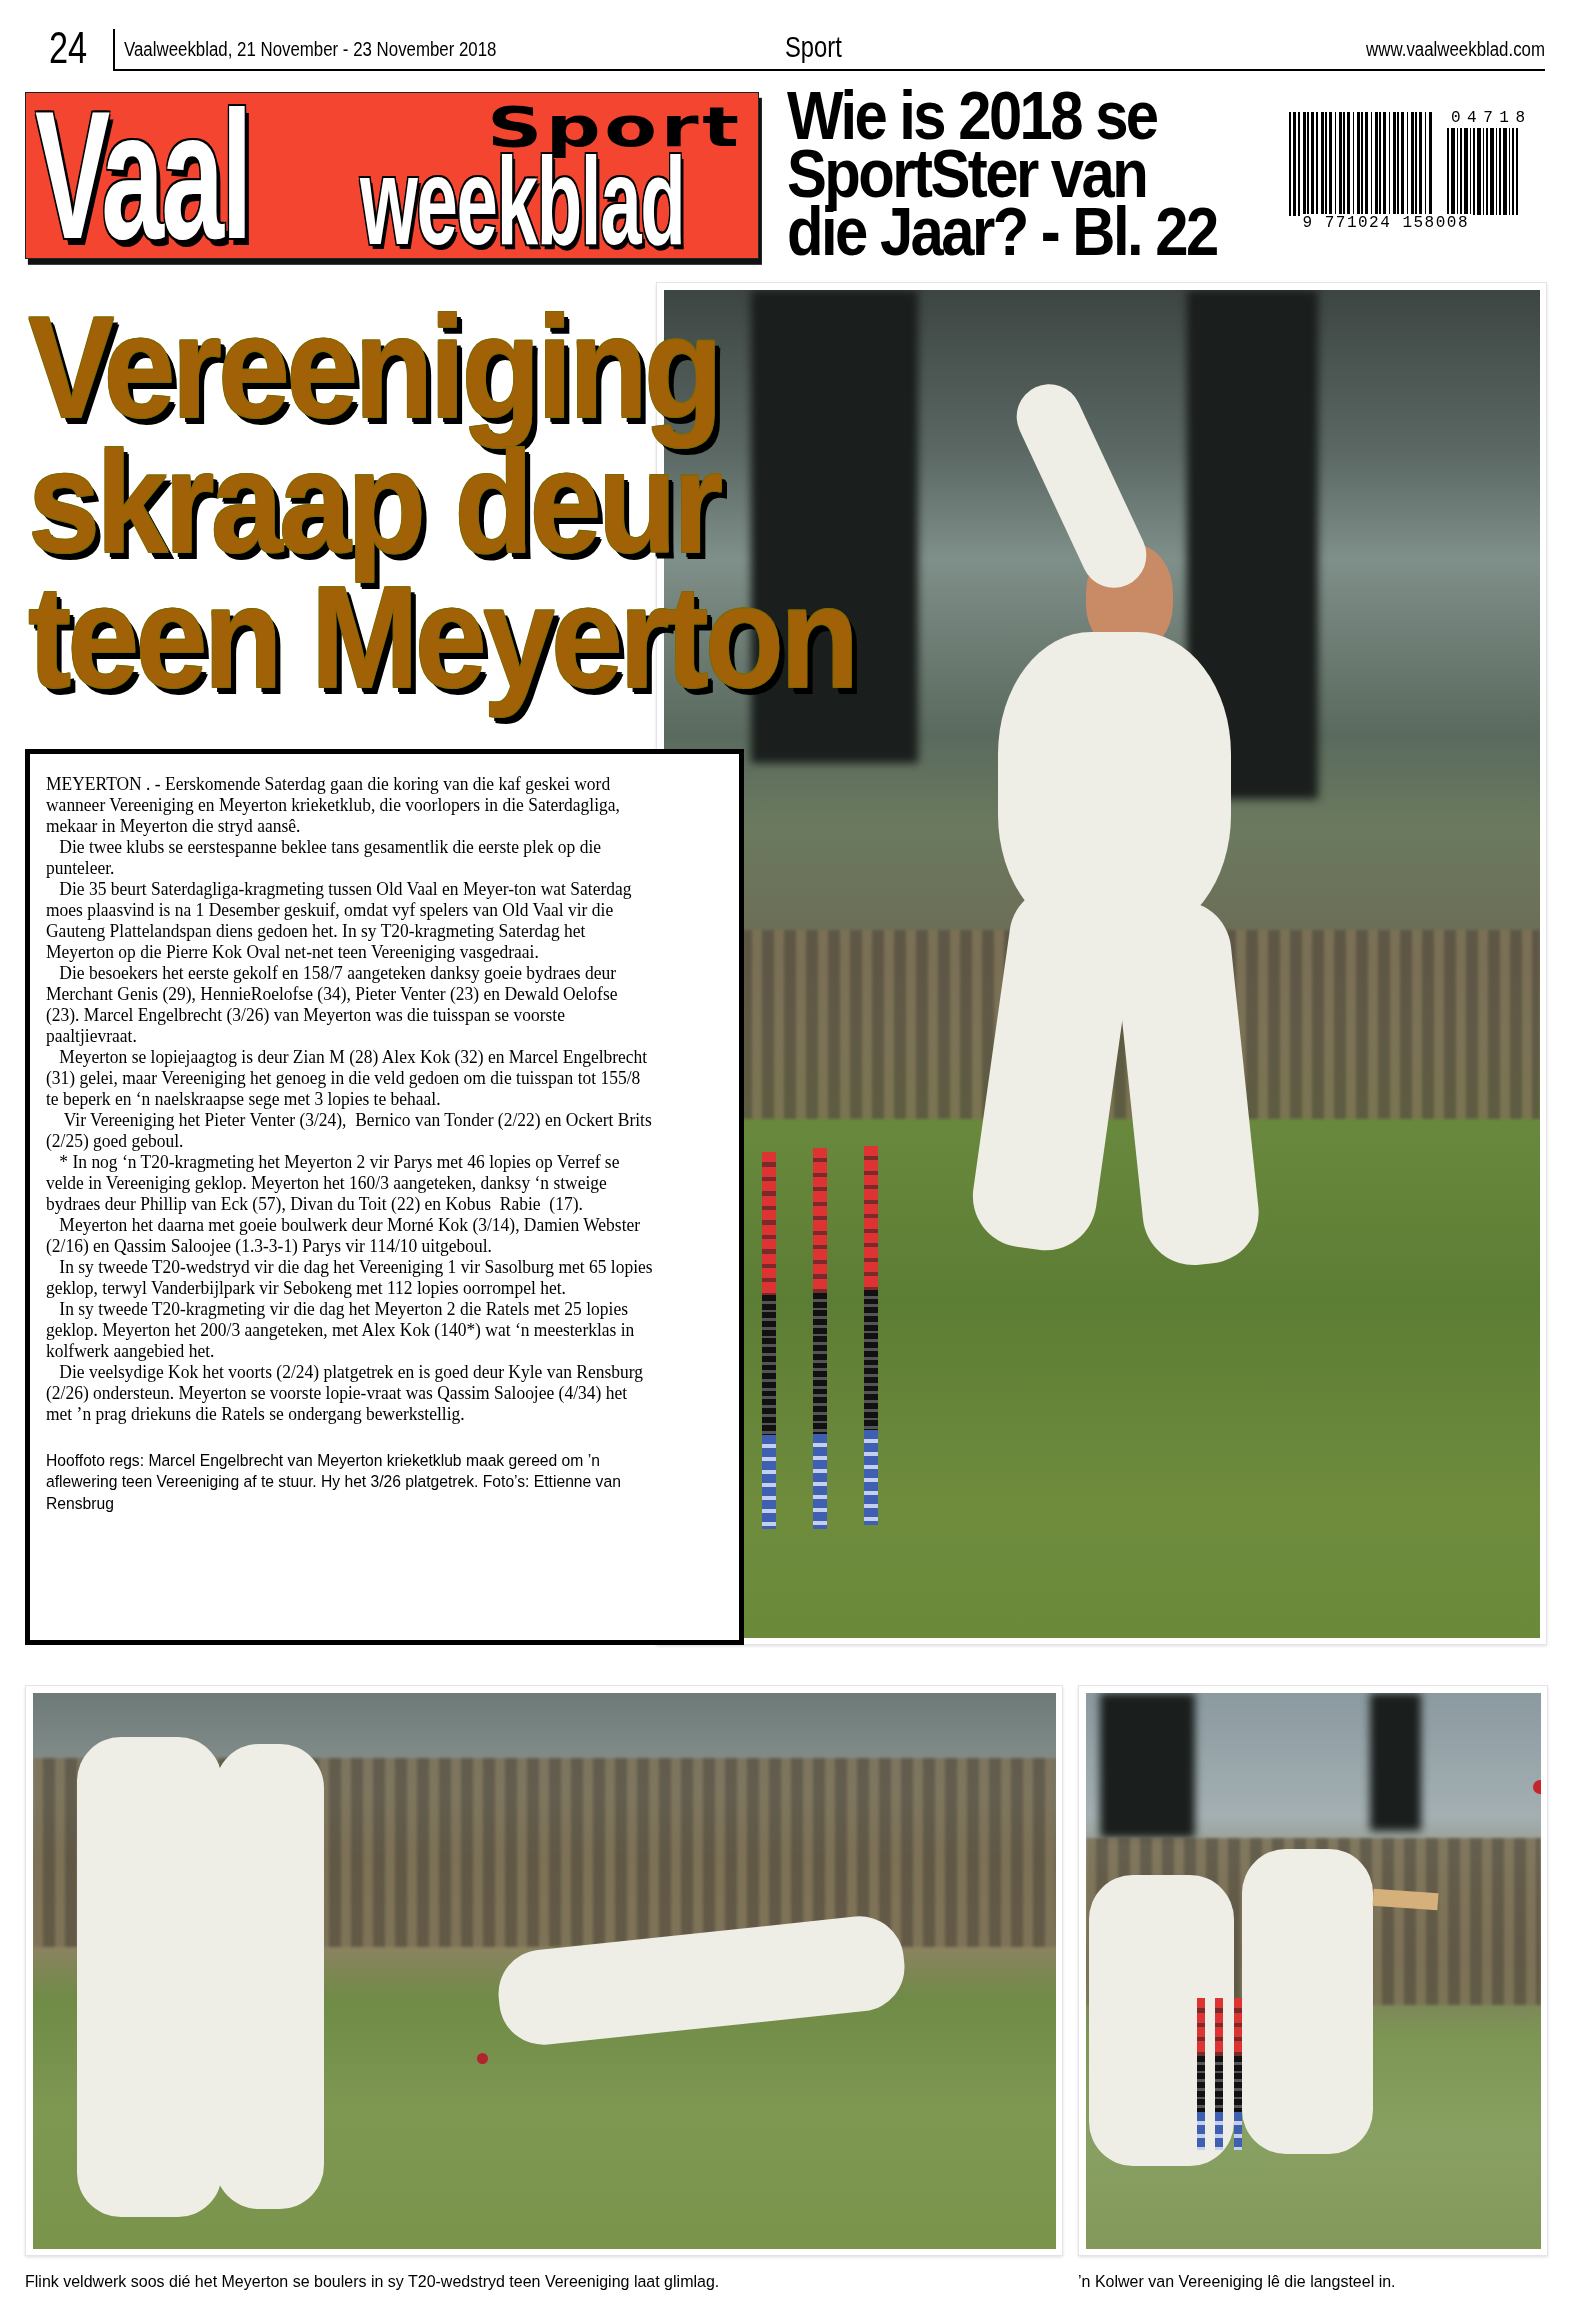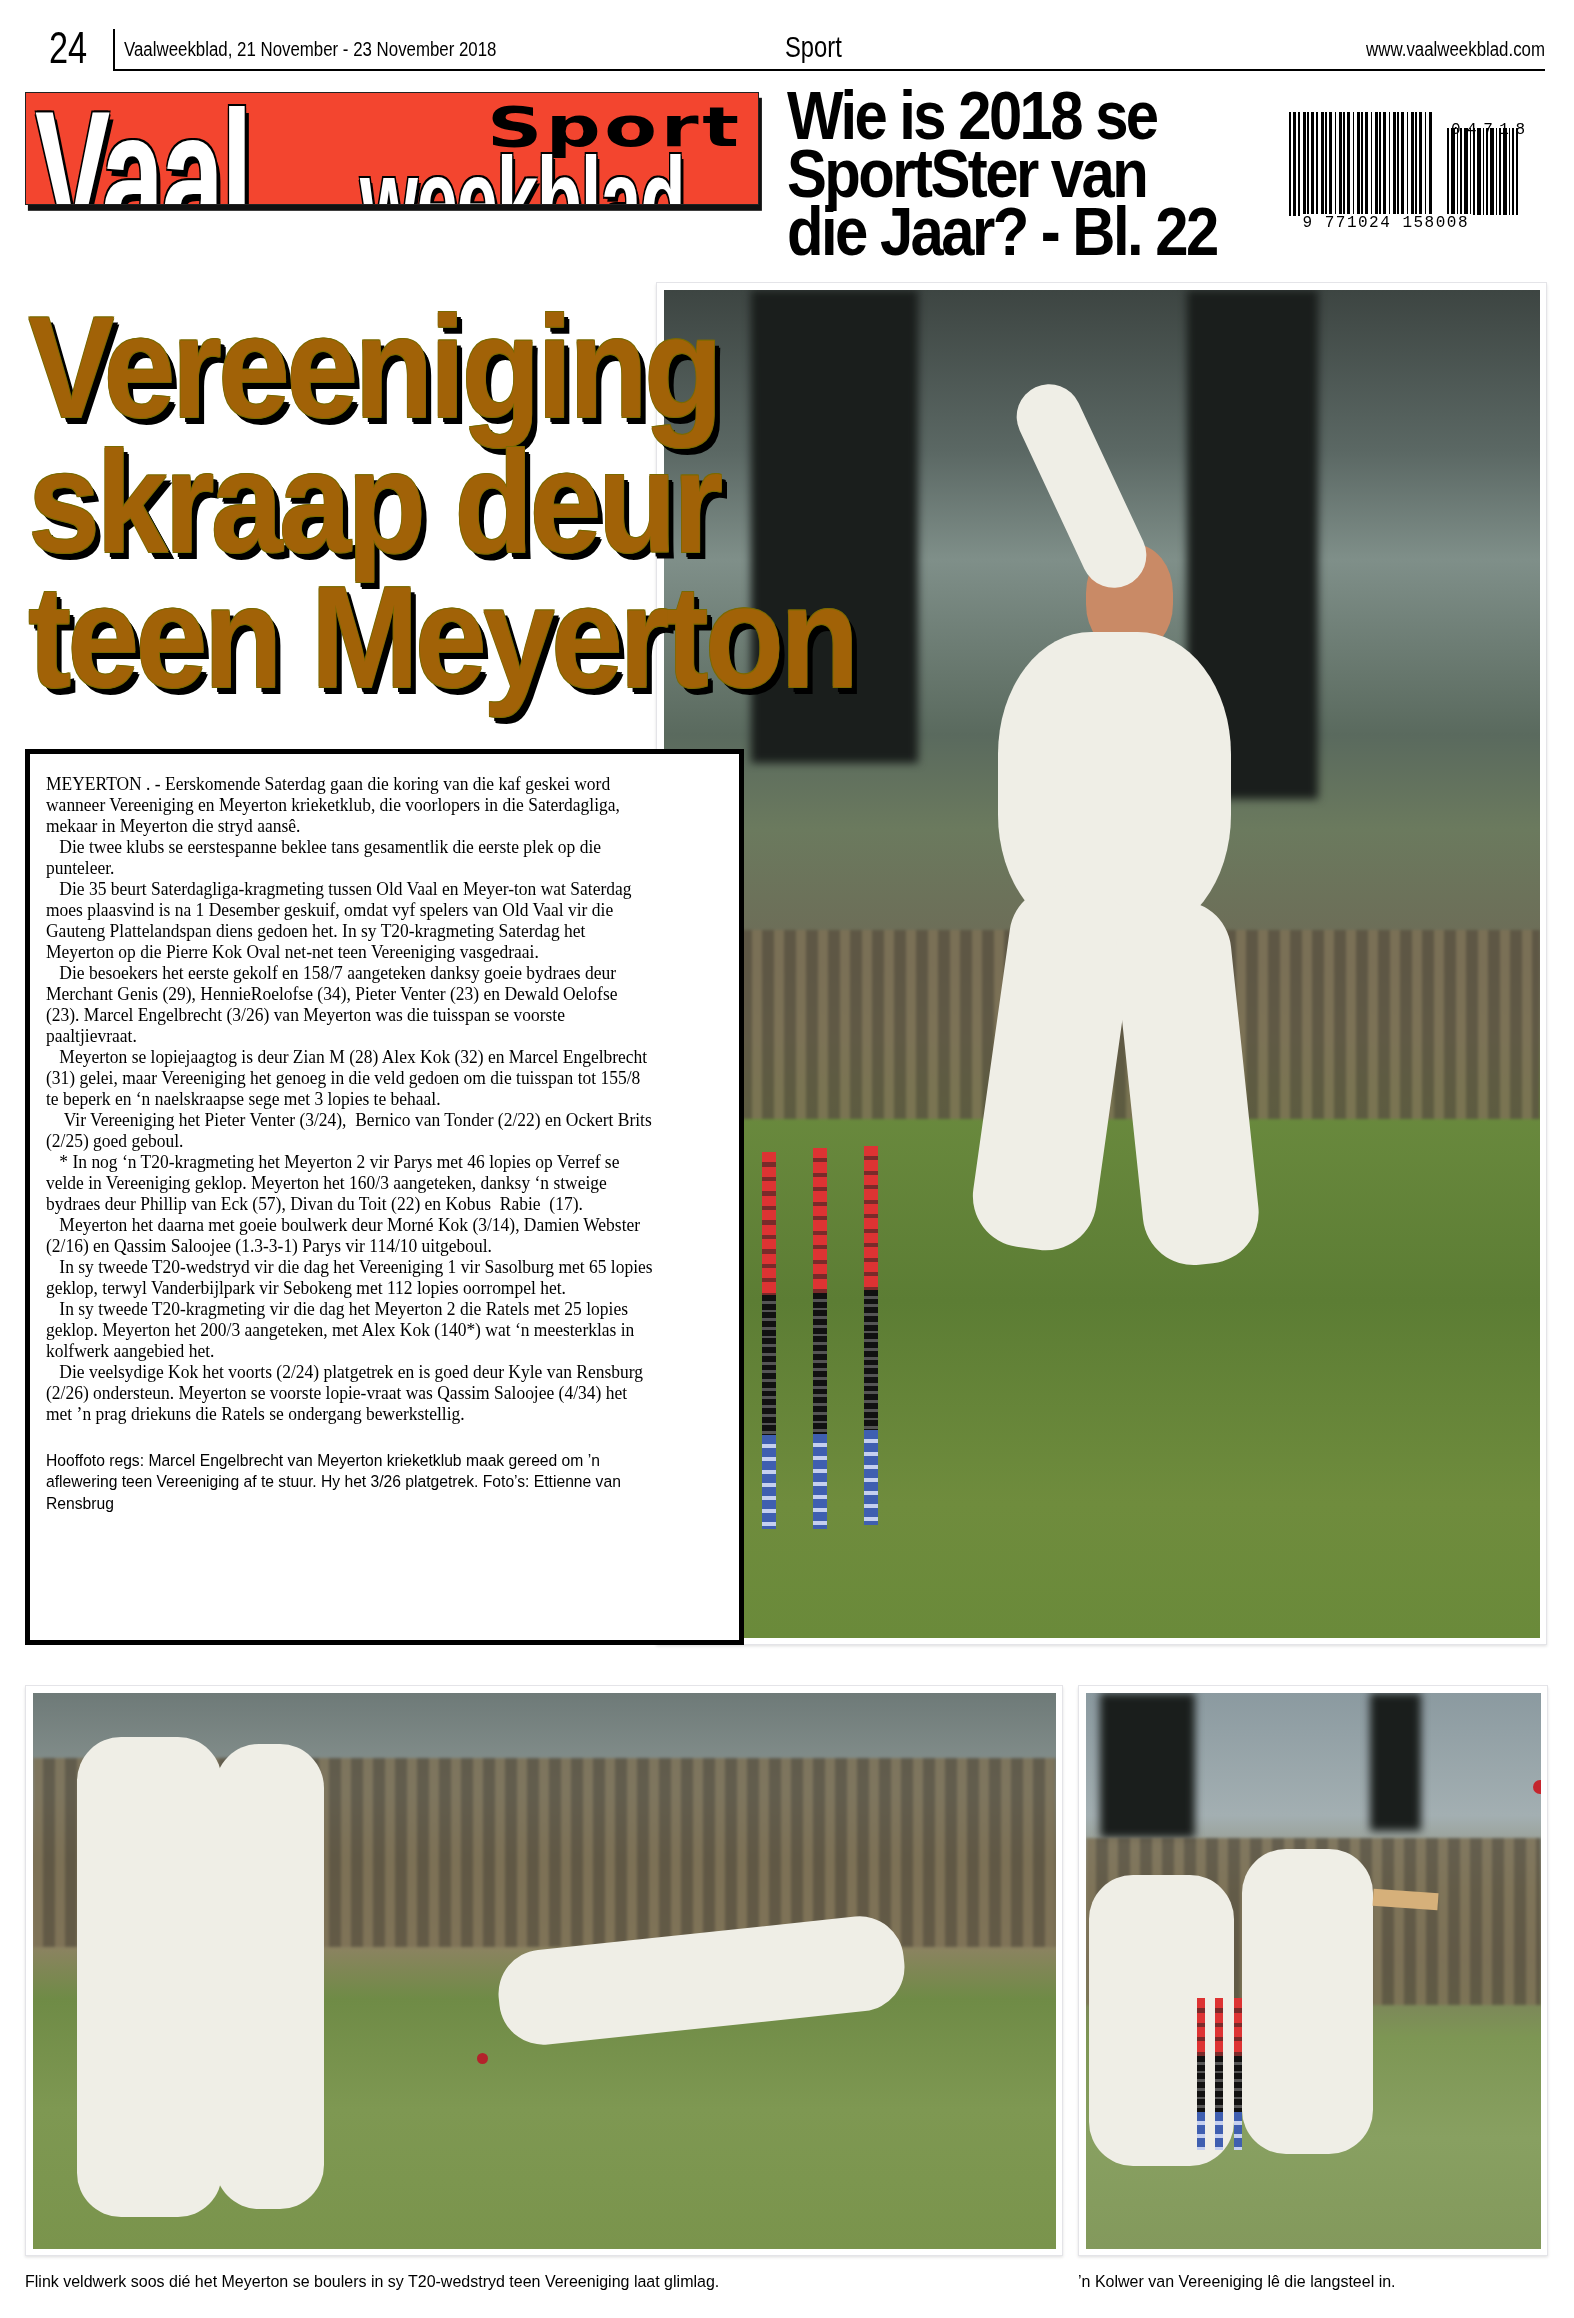--- a/index.html
+++ b/index.html
@@ -8,41 +8,41 @@
 
   
   .pg-num { position: absolute; left: 49px; top: 26px; font-family: "Liberation Sans", sans-serif; font-size: 44px; line-height: 44px; transform: scaleX(0.78); transform-origin: left top; }
   .hdr-vline { position: absolute; left: 113px; top: 29px; width: 1.5px; height: 41px; background: #000; }
   .hdr-rule { position: absolute; left: 113px; top: 69px; width: 1432px; height: 2.2px; background: #000; }
   .hdr-date { position: absolute; left: 124px; top: 38px; font-size: 19.6px; transform: scaleX(0.86); transform-origin: left top; white-space: nowrap; }
   .hdr-section { position: absolute; left: 785px; top: 30.5px; font-size: 29px; transform: scaleX(0.82); transform-origin: left top; }
   .hdr-url { position: absolute; right: 29px; top: 38px; font-size: 19.6px; transform: scaleX(0.86); transform-origin: right top; white-space: nowrap; }
 
   
-  .logo { position: absolute; left: 25.4px; top: 92px; width: 734px; height: 113px; background: #f3452f; border: 1.5px solid #222; box-shadow: 2.9px 5.8px 0 #111; overflow: hidden; }
+  .logo { position: absolute; left: 25.4px; top: 92px; width: 734px; height: 167px; background: #f3452f; border: 1.5px solid #222; box-shadow: 2.9px 5.8px 0 #111; overflow: hidden; }
   .logo-vaal { position: absolute; left: 8.7px; top: 1.5px; font-family: "Liberation Sans", sans-serif; font-weight: 900; font-size: 182px; line-height: 160px; color: #fff; letter-spacing: -4.4px;
     transform: scaleX(0.62); transform-origin: left top;
     text-shadow: -2.2px -2.2px 0 #000, 2.2px -2.2px 0 #000, -2.2px 2.2px 0 #000, 2.2px 2.2px 0 #000, 6.5px 6.5px 0 #000; }
   .logo-sport { position: absolute; right: 16px; top: 8.7px; font-family: "DejaVu Sans", sans-serif; font-weight: 900; font-size: 63px; line-height: 58px; color: #000; letter-spacing: 2.9px; transform: scaleX(1.22) scaleY(0.88); transform-origin: right top; }
   .logo-weekblad { position: absolute; left: 334px; top: 57px; font-family: "Liberation Sans", sans-serif; font-weight: 900; font-size: 124px; line-height: 102px; color: #fff; letter-spacing: -2.2px;
     transform: scaleX(0.6); transform-origin: left top;
     text-shadow: -2.2px -2.2px 0 #000, 2.2px -2.2px 0 #000, -2.2px 2.2px 0 #000, 2.2px 2.2px 0 #000, 5.1px 5.1px 0 #000; }
 
   
   .teaser { position: absolute; left: 787px; top: 86px; width: 451px; font-family: "Liberation Sans", sans-serif; font-weight: bold; font-size: 68px; line-height: 58px; letter-spacing: -2.9px; }
   .teaser div { white-space: nowrap; transform: scaleX(0.88); transform-origin: left top; }
 
   
   .barcode { position: absolute; left: 1269px; top: 105px; width: 269px; height: 124px; }
   .bc-main { position: absolute; left: 19.6px; top: 7.3px; width: 143px; height: 104px;
     background: repeating-linear-gradient(90deg, #000 0 2.2px, #fff 2.2px 3.6px, #000 3.6px 7.3px, #fff 7.3px 9.5px, #000 9.5px 11px, #fff 11px 14px, #000 14px 16.7px, #fff 16.7px 18px); }
   .bc-add { position: absolute; left: 178px; top: 23px; width: 71px; height: 87px;
     background: repeating-linear-gradient(90deg, #000 0 2.2px, #fff 2.2px 3.6px, #000 3.6px 8px, #fff 8px 9.5px, #000 9.5px 11px, #fff 11px 13px); }
   .bc-digits { position: absolute; left: 0; top: 109px; font-family: "Liberation Mono", monospace; font-size: 16px; letter-spacing: 1.5px; background: #fff; padding: 0 1.5px; margin-left: 32px; }
-  .bc-addon-digits { position: absolute; left: 182px; top: 16px; font-family: "Liberation Mono", monospace; font-size: 16px; letter-spacing: 6.5px; }
+  .bc-addon-digits { position: absolute; left: 182px; top: 4px; font-family: "Liberation Mono", monospace; font-size: 16px; letter-spacing: 6.5px; }
 
   
   .photo-frame { position: absolute; background: #fff; border: 0.7px solid #e4e4e8; box-shadow: 0 1.5px 2.9px rgba(0,0,0,0.12); padding: 6.5px; }
   .photo { position: relative; width: 100%; height: 100%; overflow: hidden; }
 
   
   .main-photo-frame { left: 656px; top: 282px; width: 891px; height: 1363px; }
   .main-photo { background:
       linear-gradient(180deg, #3d4542 0%, #5b6864 12%, #7f8f89 20%, #5a6a5e 33%, #6b7a5e 40%, #6d6a56 50%, #7a7c5c 55%, #6a8a3e 60%, #5c7d34 75%, #6f8c3d 90%, #6a8a3a 100%); }
   .tree { position: absolute; background: #1a1e1c; filter: blur(4.4px); }

